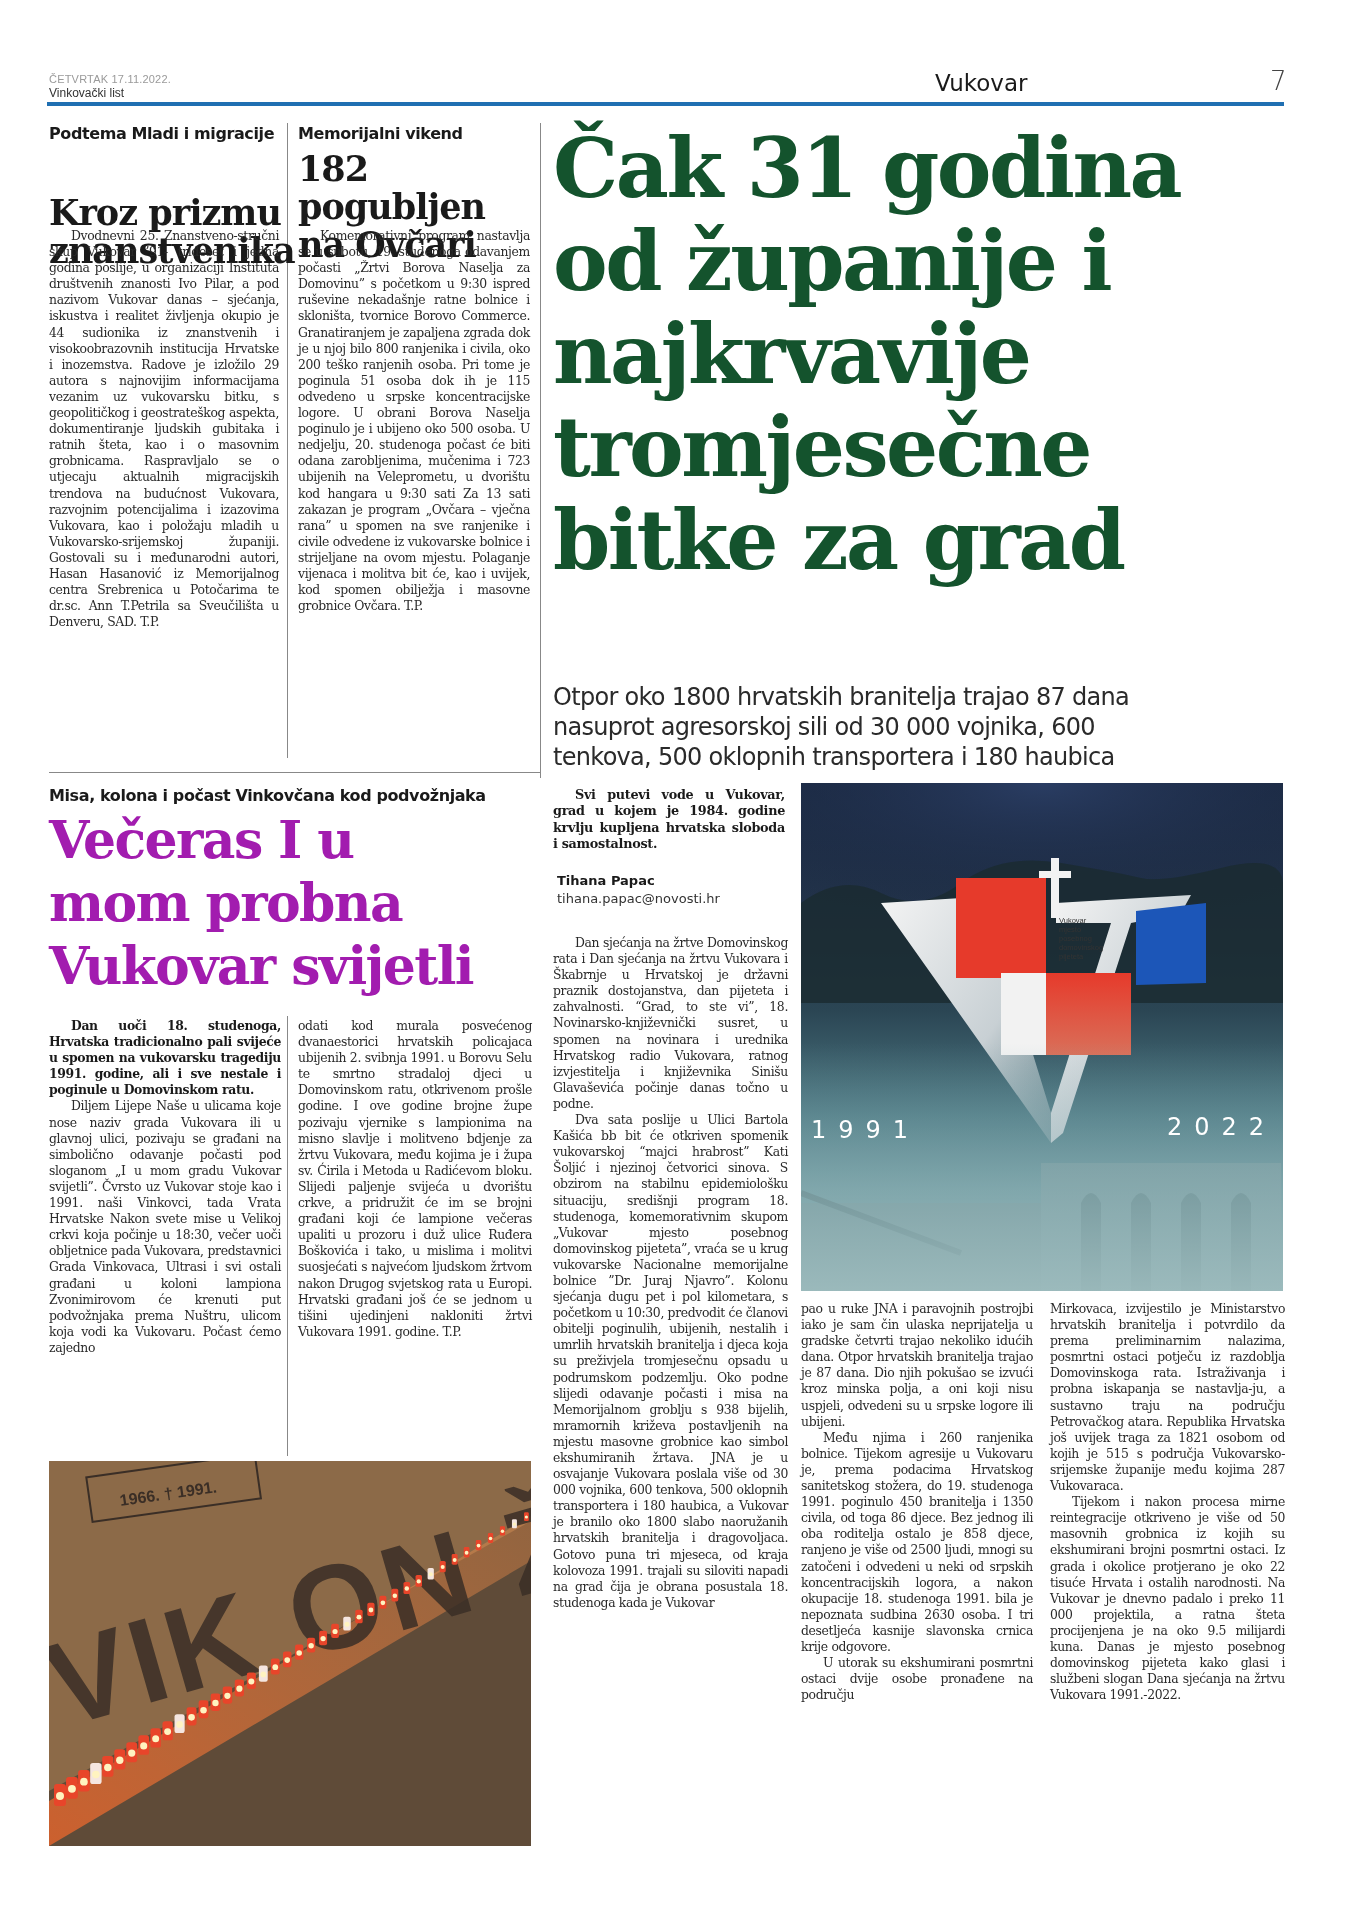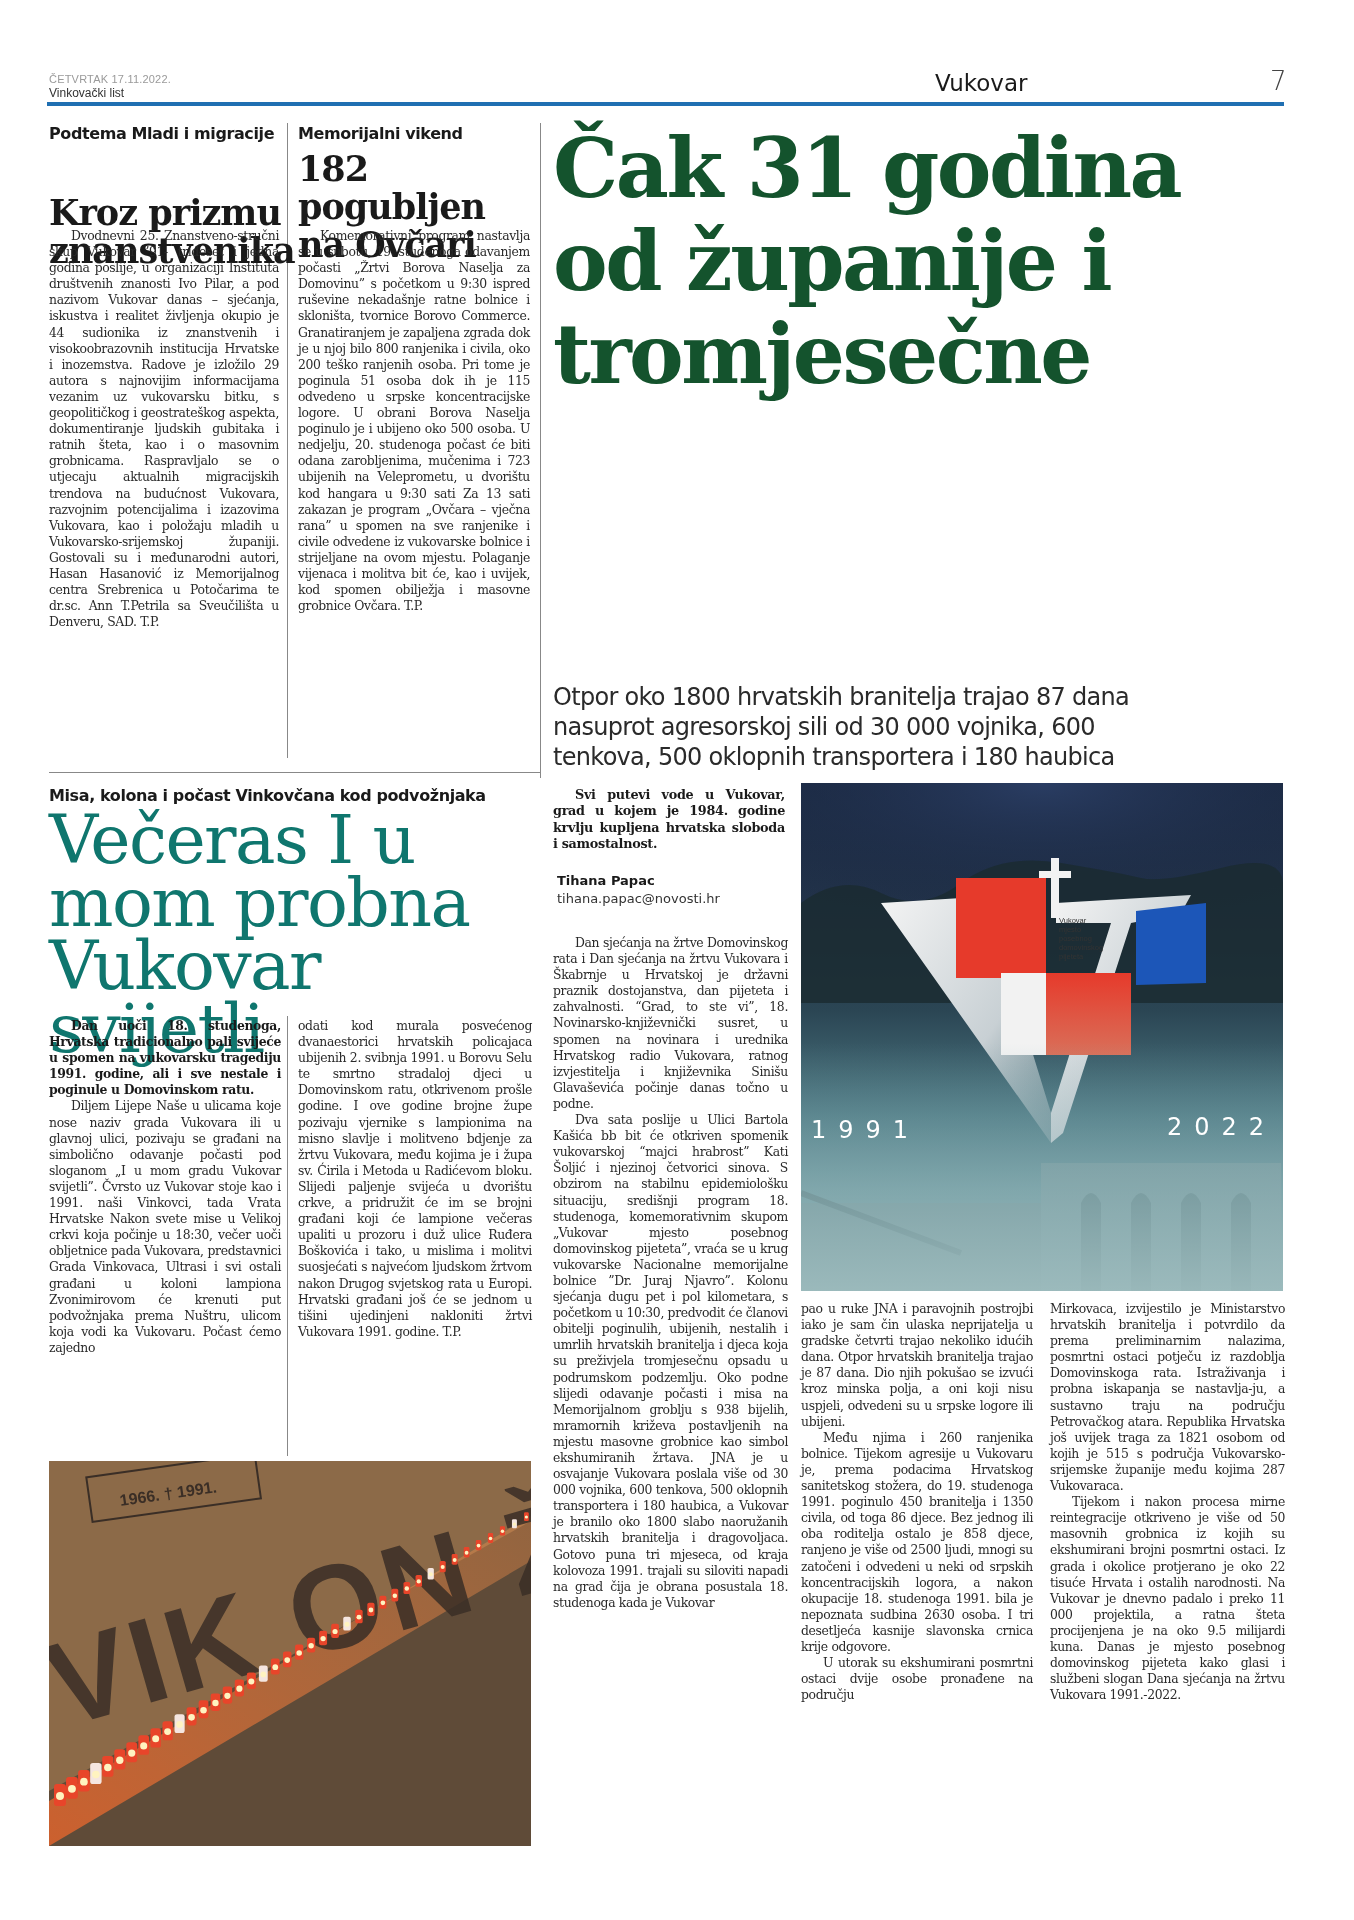--- a/index.html
+++ b/index.html
@@ -14,21 +14,21 @@
   .hdr-section { left: 935px; top: 70px; font-family: "DejaVu Sans", sans-serif; font-size: 23px; color: #1a1a1a; }
   .hdr-page { left: 1270px; top: 66px; font-family: "DejaVu Sans", sans-serif; font-size: 26px; color: #444; font-weight: 300; }
   .hdr-rule { left: 47px; top: 102px; width: 1237px; height: 4px; background: #1f6fb2; }
 
   
   .vline { background: #888; width: 1px; }
 
   
   .kicker { font-family: "DejaVu Sans", sans-serif; font-weight: bold; font-size: 16px; color: #1a1a1a; letter-spacing: -0.4px; white-space: nowrap; }
   .head-sm { font-family: "DejaVu Serif", serif; font-weight: bold; font-size: 35px; line-height: 38px; color: #1a1a1a; letter-spacing: -1px; }
-  .head-md { font-family: "DejaVu Serif", serif; font-weight: normal; font-size: 68px; line-height: 63px; color: #0f766e; letter-spacing: -1.6px; }
+  .head-md { font-family: "DejaVu Serif", serif; font-weight: bold; font-size: 52px; line-height: 63px; color: #a21caf; letter-spacing: -1.6px; }
   .head-xl { font-family: "DejaVu Serif", serif; font-weight: bold; font-size: 82px; line-height: 93px; color: #14532d; letter-spacing: -2.5px; }
   .subdeck { font-family: "DejaVu Sans", sans-serif; font-size: 24px; line-height: 30px; color: #2a2a2a; letter-spacing: -0.7px; }
 
   
   .body { font-family: "DejaVu Serif", serif; font-size: 12.4px; line-height: 16.1px; text-align: justify; color: #2a2a2a; letter-spacing: -0.35px; hyphens: manual; }
   .body p { text-indent: 22px; }
   .body p.lead { font-weight: bold; color: #1a1a1a; }
   .lead-block { font-family: "DejaVu Serif", serif; font-weight: bold; font-size: 12.8px; line-height: 16.3px; text-align: justify; color: #1a1a1a; letter-spacing: -0.3px; text-indent: 22px; }
   .author { font-family: "DejaVu Sans", sans-serif; font-weight: bold; font-size: 13px; color: #1a1a1a; }
   .email { font-family: "DejaVu Sans", sans-serif; font-size: 13px; color: #333; }
@@ -71,21 +71,23 @@
   <div>182 pogubljen</div>
   <div>na Ovčari</div>
 </div>
 <div class="abs body" style="left:298px; top:228px; width:232px;">
   <p>Komemorativni program nastavlja se u subotu, 19. studenoga odavanjem počasti „Žrtvi Borova Naselja za Domovinu” s početkom u 9:30 ispred ruševine nekadašnje ratne bolnice i skloništa, tvornice Borovo Commerce. Granatiranjem je zapaljena zgrada dok je u njoj bilo 800 ranjenika i civila, oko 200 teško ranjenih osoba. Pri tome je poginula 51 osoba dok ih je 115 odvedeno u srpske koncentracijske logore. U obrani Borova Naselja poginulo je i ubijeno oko 500 osoba. U nedjelju, 20. studenoga počast će biti odana zarobljenima, mučenima i 723 ubijenih na Veleprometu, u dvorištu kod hangara u 9:30 sati  Za 13 sati zakazan je program „Ovčara – vječna rana” u spomen na sve ranjenike i civile odvedene iz vukovarske bolnice i strijeljane na ovom mjestu. Polaganje vijenaca i molitva bit će, kao i uvijek, kod spomen obilježja i masovne grobnice Ovčara. T.P.</p>
 </div>
 
 <div class="abs head-xl" style="left:553px; top:122px; width:740px;">
   <div>Čak 31 godina</div>
   <div>od županije i</div>
+  <div>najkrvavije</div>
   <div>tromjesečne</div>
+  <div>bitke za grad</div>
 </div>
 <div class="abs subdeck" style="left:553px; top:682px; width:740px;">
   <div>Otpor oko 1800 hrvatskih branitelja trajao 87 dana</div>
   <div>nasuprot agresorskoj sili od 30 000 vojnika, 600</div>
   <div>tenkova, 500 oklopnih transportera i 180 haubica</div>
 </div>
 
 <div class="abs lead-block" style="left:553px; top:787px; width:232px;">Svi putevi vode u Vukovar, grad u kojem je 1984. godine krvlju kupljena hrvatska sloboda i samostalnost.</div>
 <div class="abs author" style="left:557px; top:873px;">Tihana Papac</div>
 <div class="abs email" style="left:557px; top:891px;">tihana.papac@novosti.hr</div>

